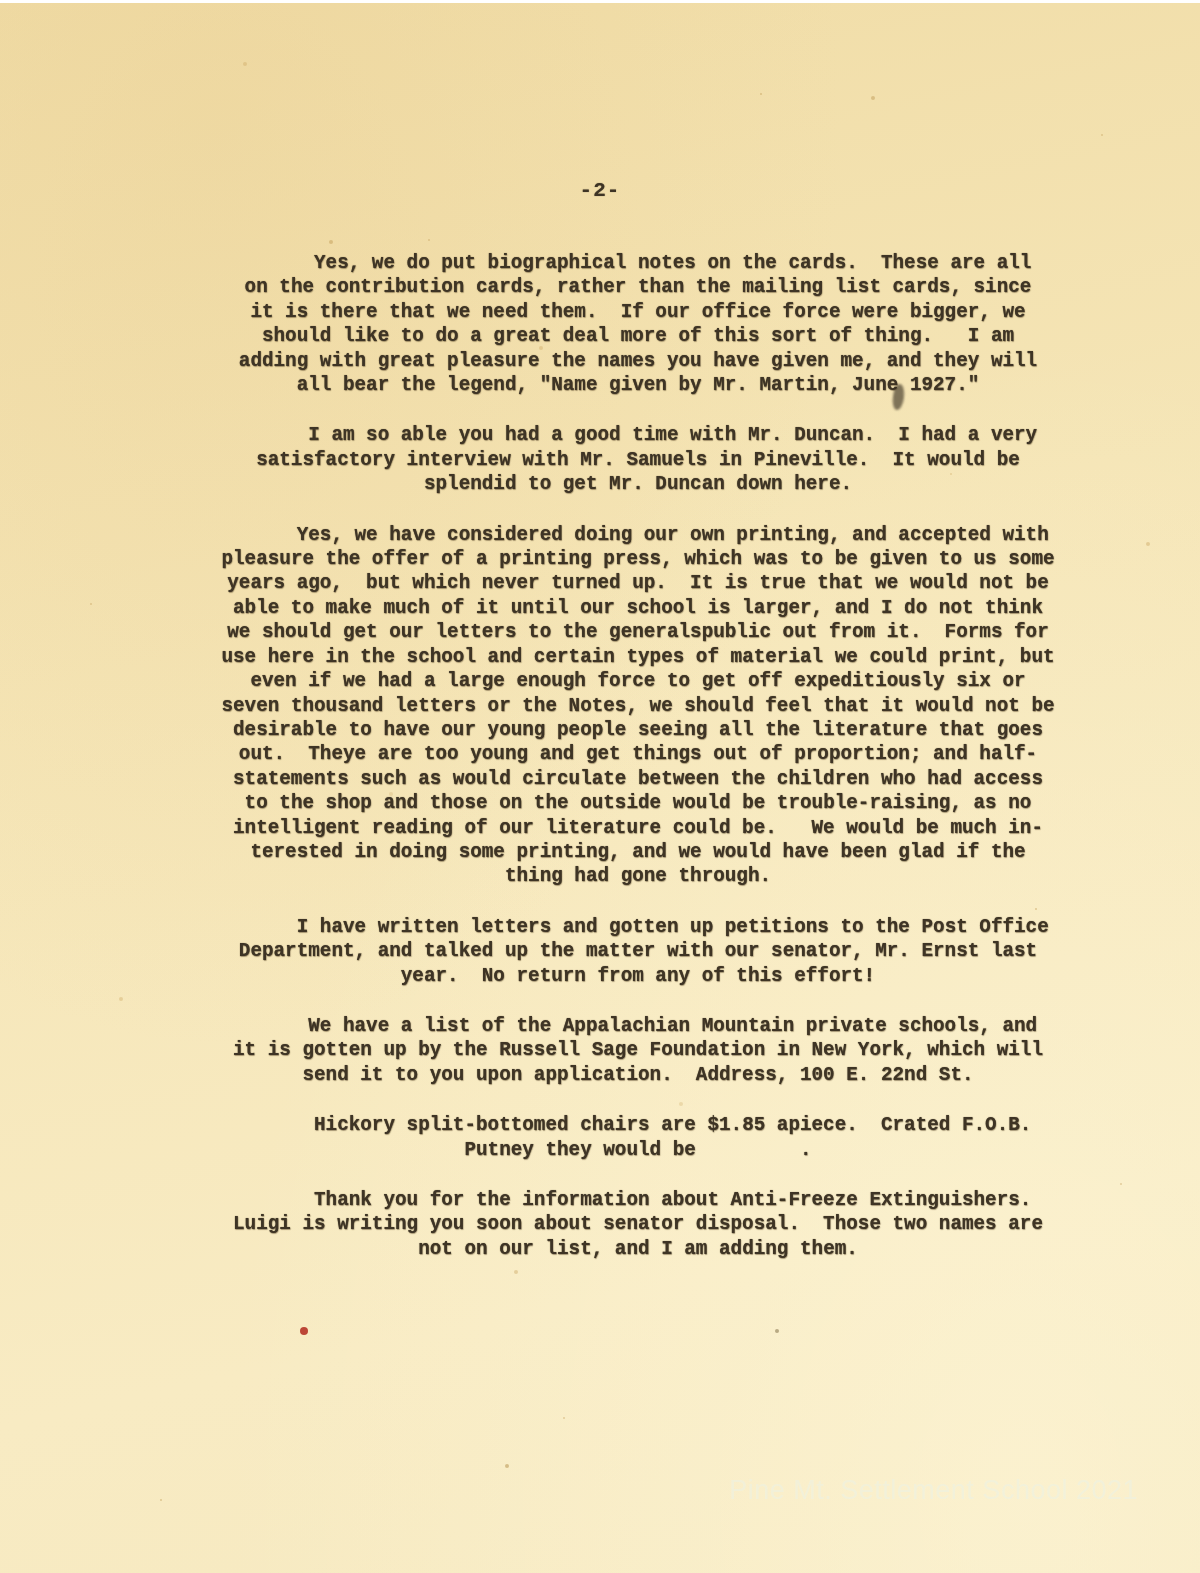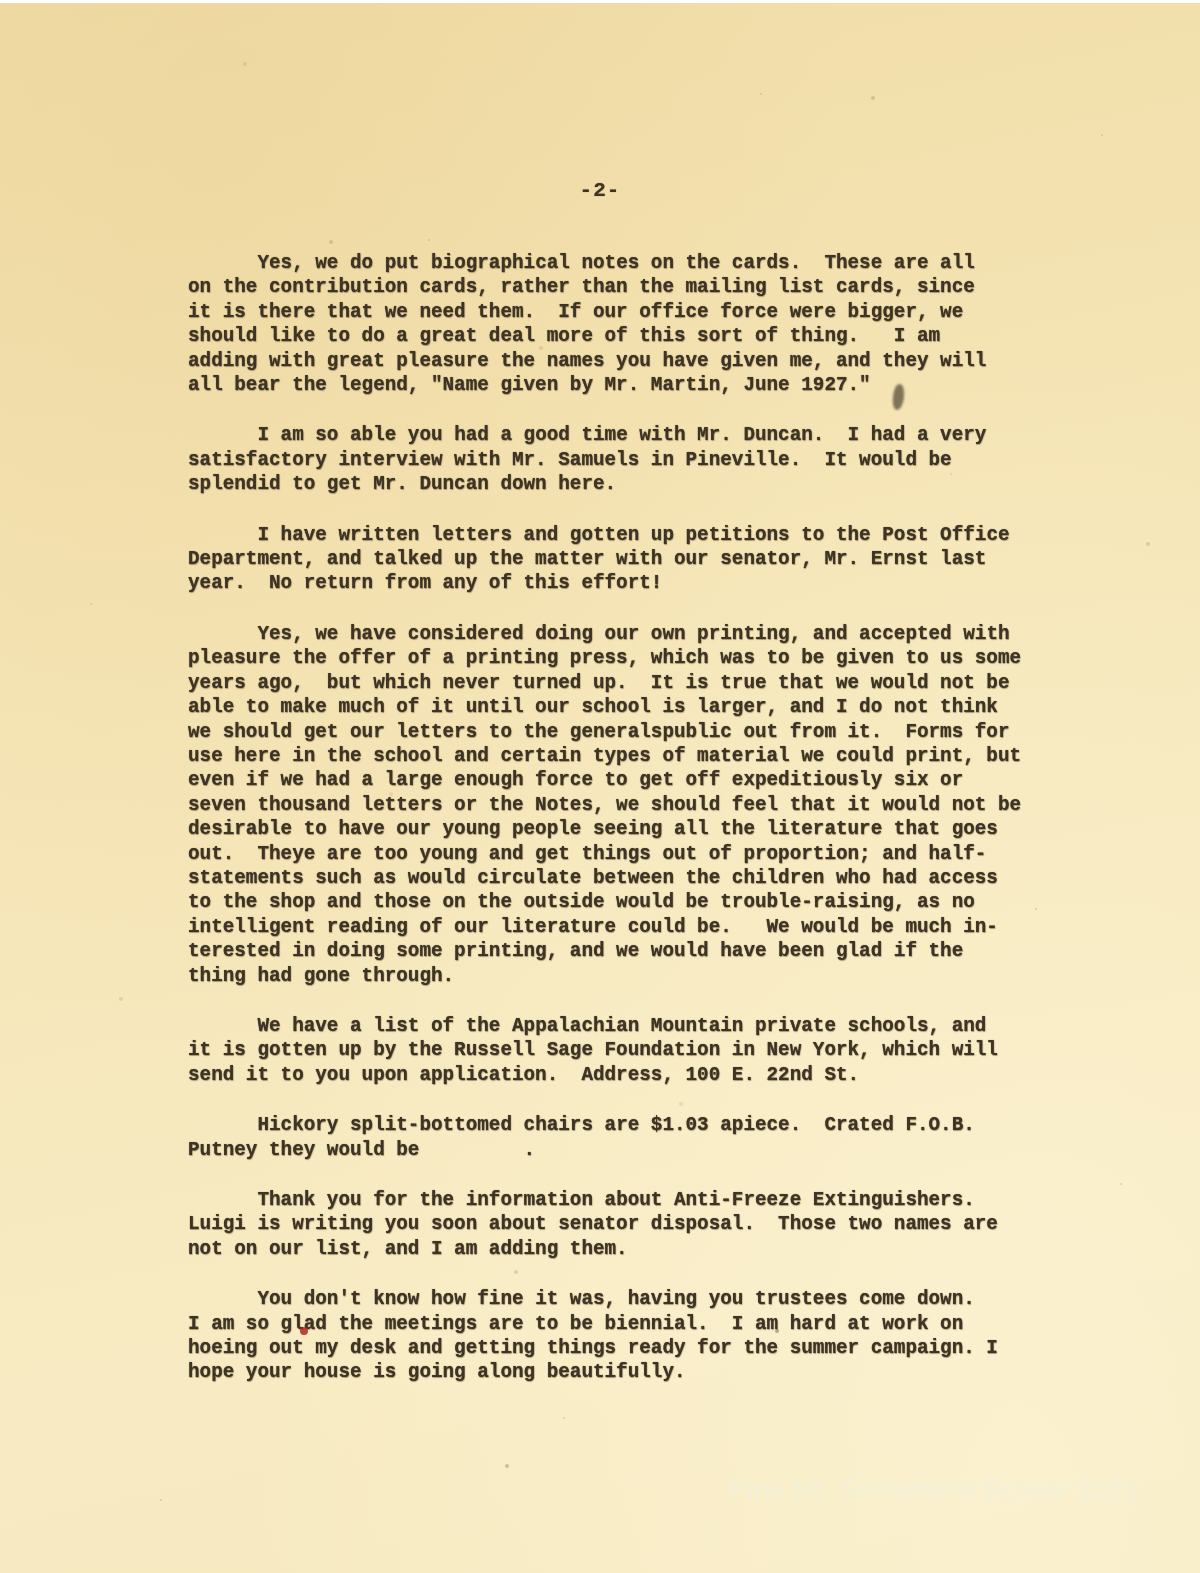--- a/index.html
+++ b/index.html
@@ -67,20 +67,21 @@
     letter-spacing: 1px;
     color: var(--ink);
     text-shadow: 0 0 1px rgba(58,48,30,0.7);
   }
   .letter-body {
     position: absolute;
     left: 188px;
     top: 0;
     width: 900px;
     padding-top: 248px;
+    text-align: center;
   }
   .para {
     margin: 0 0 26px 0;
     white-space: pre-wrap;
     font-size: 19.3px;
     line-height: 24.4px;
     font-weight: 700;
     color: var(--ink);
     text-shadow: 0 0 1px rgba(62,52,34,0.75), 0.5px 0.6px 1px rgba(90,72,40,0.45);
   }
@@ -131,50 +132,46 @@
     <div class="letter-body">
       <p class="para">      Yes, we do put biographical notes on the cards.  These are all
 on the contribution cards, rather than the mailing list cards, since
 it is there that we need them.  If our office force were bigger, we
 should like to do a great deal more of this sort of thing.   I am
 adding with great pleasure the names you have given me, and they will
 all bear the legend, "Name given by Mr. Martin, June 1927."</p>
       <p class="para">      I am so able you had a good time with Mr. Duncan.  I had a very
 satisfactory interview with Mr. Samuels in Pineville.  It would be
 splendid to get Mr. Duncan down here.</p>
-      <p class="para">      I have written letters and gotten up petitions to the Post Office
-Department, and talked up the matter with our senator, Mr. Ernst last
-year.  No return from any of this effort!</p>
       <p class="para">      Yes, we have considered doing our own printing, and accepted with
 pleasure the offer of a printing press, which was to be given to us some
 years ago,  but which never turned up.  It is true that we would not be
 able to make much of it until our school is larger, and I do not think
 we should get our letters to the generalspublic out from it.  Forms for
 use here in the school and certain types of material we could print, but
 even if we had a large enough force to get off expeditiously six or
 seven thousand letters or the Notes, we should feel that it would not be
 desirable to have our young people seeing all the literature that goes
 out.  Theye are too young and get things out of proportion; and half-
 statements such as would circulate between the children who had access
 to the shop and those on the outside would be trouble-raising, as no
 intelligent reading of our literature could be.   We would be much in-
 terested in doing some printing, and we would have been glad if the
 thing had gone through.</p>
+      <p class="para">      I have written letters and gotten up petitions to the Post Office
+Department, and talked up the matter with our senator, Mr. Ernst last
+year.  No return from any of this effort!</p>
       <p class="para">      We have a list of the Appalachian Mountain private schools, and
 it is gotten up by the Russell Sage Foundation in New York, which will
 send it to you upon application.  Address, 100 E. 22nd St.</p>
-      <p class="para">      Hickory split-bottomed chairs are $1.03 apiece.  Crated F.O.B.
+      <p class="para">      Hickory split-bottomed chairs are $1.85 apiece.  Crated F.O.B.
 Putney they would be         .</p>
       <p class="para">      Thank you for the information about Anti-Freeze Extinguishers.
 Luigi is writing you soon about senator disposal.  Those two names are
 not on our list, and I am adding them.</p>
-      <p class="para">      You don't know how fine it was, having you trustees come down.
-I am so glad the meetings are to be biennial.  I am hard at work on
-hoeing out my desk and getting things ready for the summer campaign. I
-hope your house is going along beautifully.</p>
     </div>
 
     <div class="ink-smudge"></div>
     <div class="red-dot"></div>
 
     <div class="watermark">Pine Mt. Settlement School 2021</div>
   </div>
 </div>
 
 </body></html>

